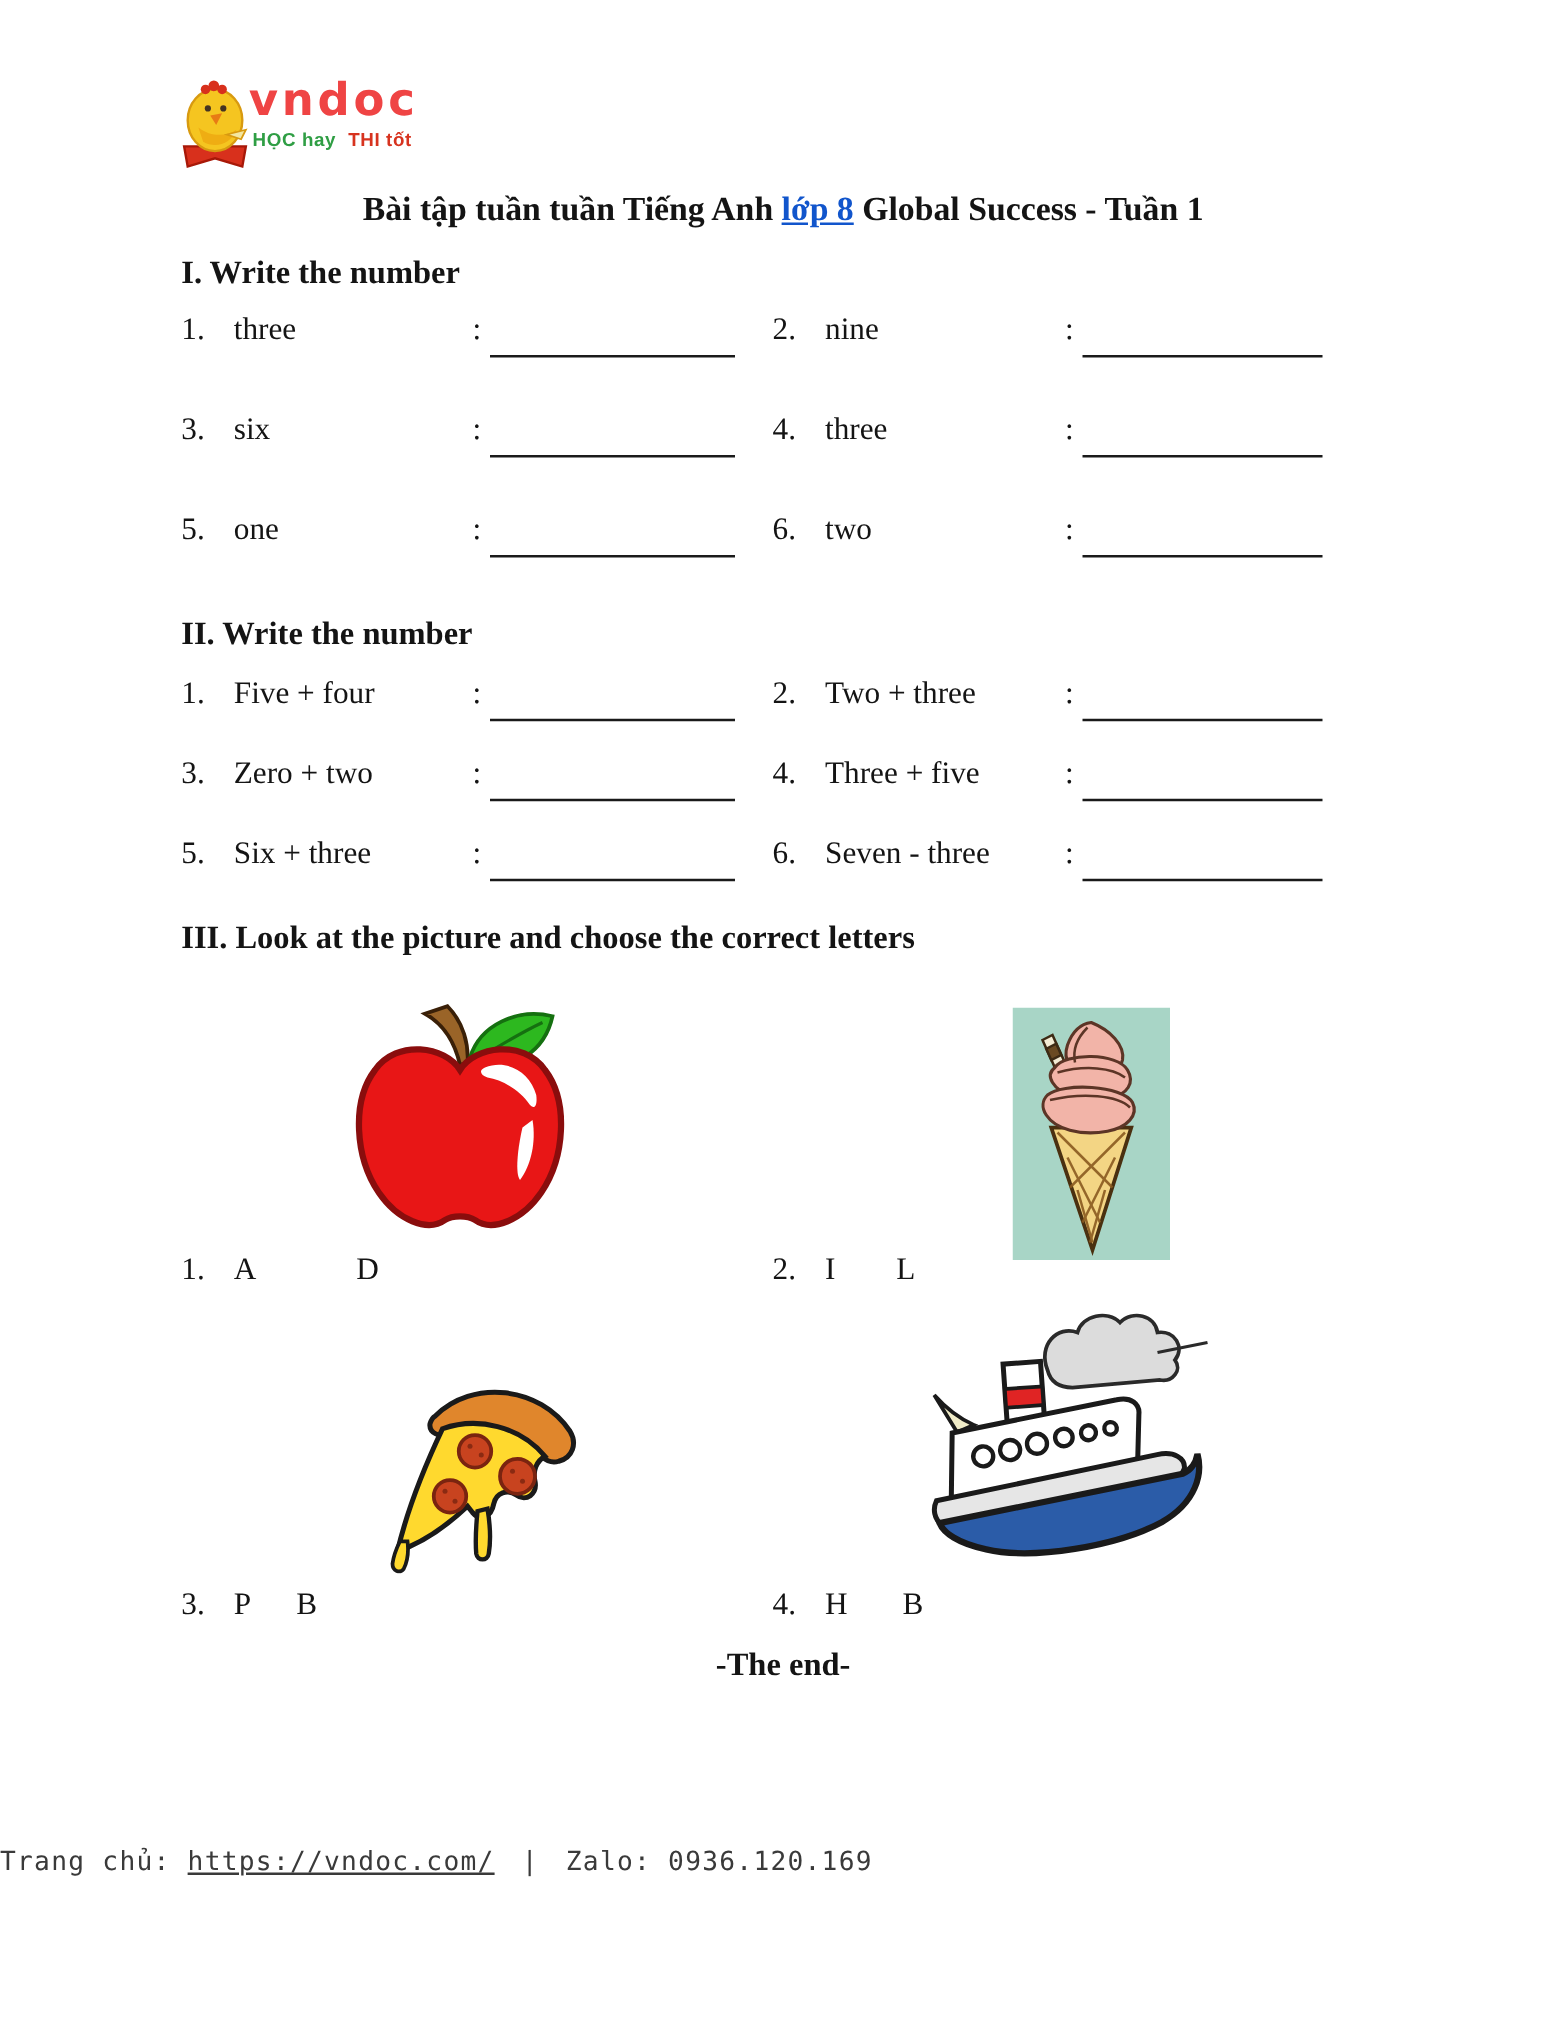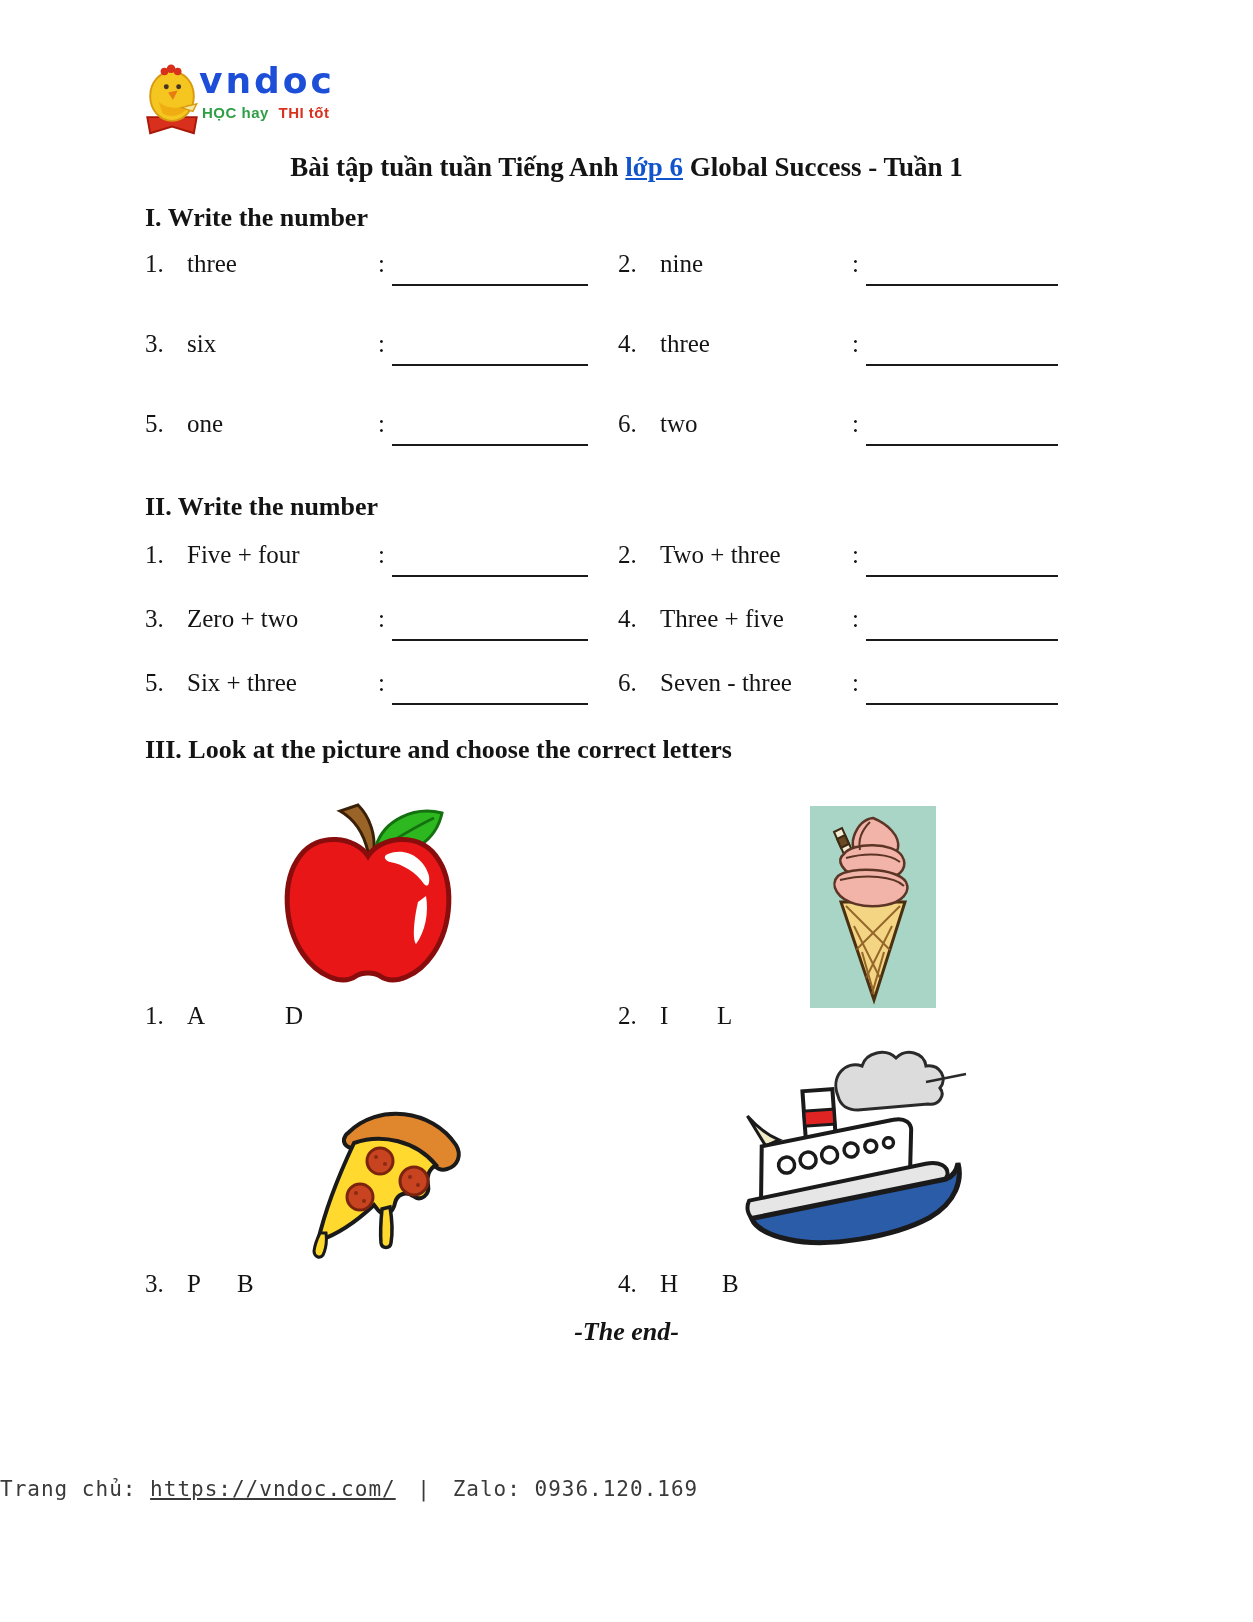--- a/index.html
+++ b/index.html
@@ -3,21 +3,21 @@
 <meta charset="utf-8">
 <style>
   html,body{margin:0;padding:0;background:#ffffff;}
   .page{position:relative;width:1253px;height:1622px;background:#ffffff;
         font-family:"Liberation Serif",serif;color:#141414;overflow:hidden;}
 
   
   .logo{position:absolute;left:143px;top:58px;width:240px;height:84px;}
   .logo-mascot{position:absolute;left:0;top:4px;width:58px;height:76px;}
   .logo-brand{position:absolute;left:56px;top:2px;font-family:"DejaVu Sans",sans-serif;
-              font-weight:bold;font-size:36px;letter-spacing:3px;color:#1d4ed8;}
+              font-weight:bold;font-size:36px;letter-spacing:3px;color:#ef4444;}
   .logo-tagline{position:absolute;left:59px;top:46px;font-family:Liberation Sans, sans-serif;
               font-weight:bold;font-size:15px;letter-spacing:.5px;}
   .tag-green{color:#2f9e44;}
   .tag-red{color:#d7331f;margin-left:5px;}
 
   
   .title{position:absolute;left:0;top:152px;width:100%;text-align:center;
          font-weight:bold;font-size:27px;}
   .title a{color:#1155cc;text-decoration:underline;font-weight:bold;}
 
@@ -26,21 +26,21 @@
   
   .ex-row{position:absolute;left:0;width:1253px;height:37px;font-size:25px;}
   .ex-row span{position:absolute;top:0;white-space:nowrap;}
   .ex-line{position:absolute;top:0;height:34px;border-bottom:2px solid #1a1a1a;}
 
   
   .q-row{position:absolute;left:0;width:1253px;height:34px;font-size:25px;}
   .q-row span{position:absolute;top:0;}
 
   .the-end{position:absolute;left:0;top:1317px;width:100%;text-align:center;
-           font-weight:bold;font-size:26px;font-style:italic;}
+           font-weight:bold;font-size:26px;}
 
   .footer{position:absolute;left:0;top:1477px;width:100%;text-align:left;
           font-family:"DejaVu Sans Mono",monospace;font-size:21px;color:#3a3a3a;
           letter-spacing:1px;}
   .footer a{color:#3a3a3a;text-decoration:underline;}
   .footer .sep{margin:0 8px;}
 
   .pic{position:absolute;}
 </style>
 </head>
@@ -62,21 +62,21 @@
       <path d="M40 48 L56 44 L52 52 Z" fill="#f3e6a0" stroke="#d89a10" stroke-width="1.5"></path>
     </svg>
     <div class="logo-brand">vndoc</div>
     <div class="logo-tagline">
       <span class="tag-green">HỌC hay</span>
       <span class="tag-red">THI tốt</span>
     </div>
   </div>
 
   <div class="title">
-    <span>Bài tập tuần tuần Tiếng Anh </span><a href="#">lớp 6</a><span> Global Success - Tuần 1</span>
+    <span>Bài tập tuần tuần Tiếng Anh </span><a href="#">lớp 8</a><span> Global Success - Tuần 1</span>
   </div>
 
   <div class="heading" style="top:203px">I. Write the number</div>
 
   <div class="ex-row" style="top:250px">
     <span style="left:145px">1.</span>
     <span style="left:187px">three</span>
     <span style="left:378px">:</span>
     <span class="ex-line" style="left:392px;width:196px"></span>
     <span style="left:618px">2.</span>

